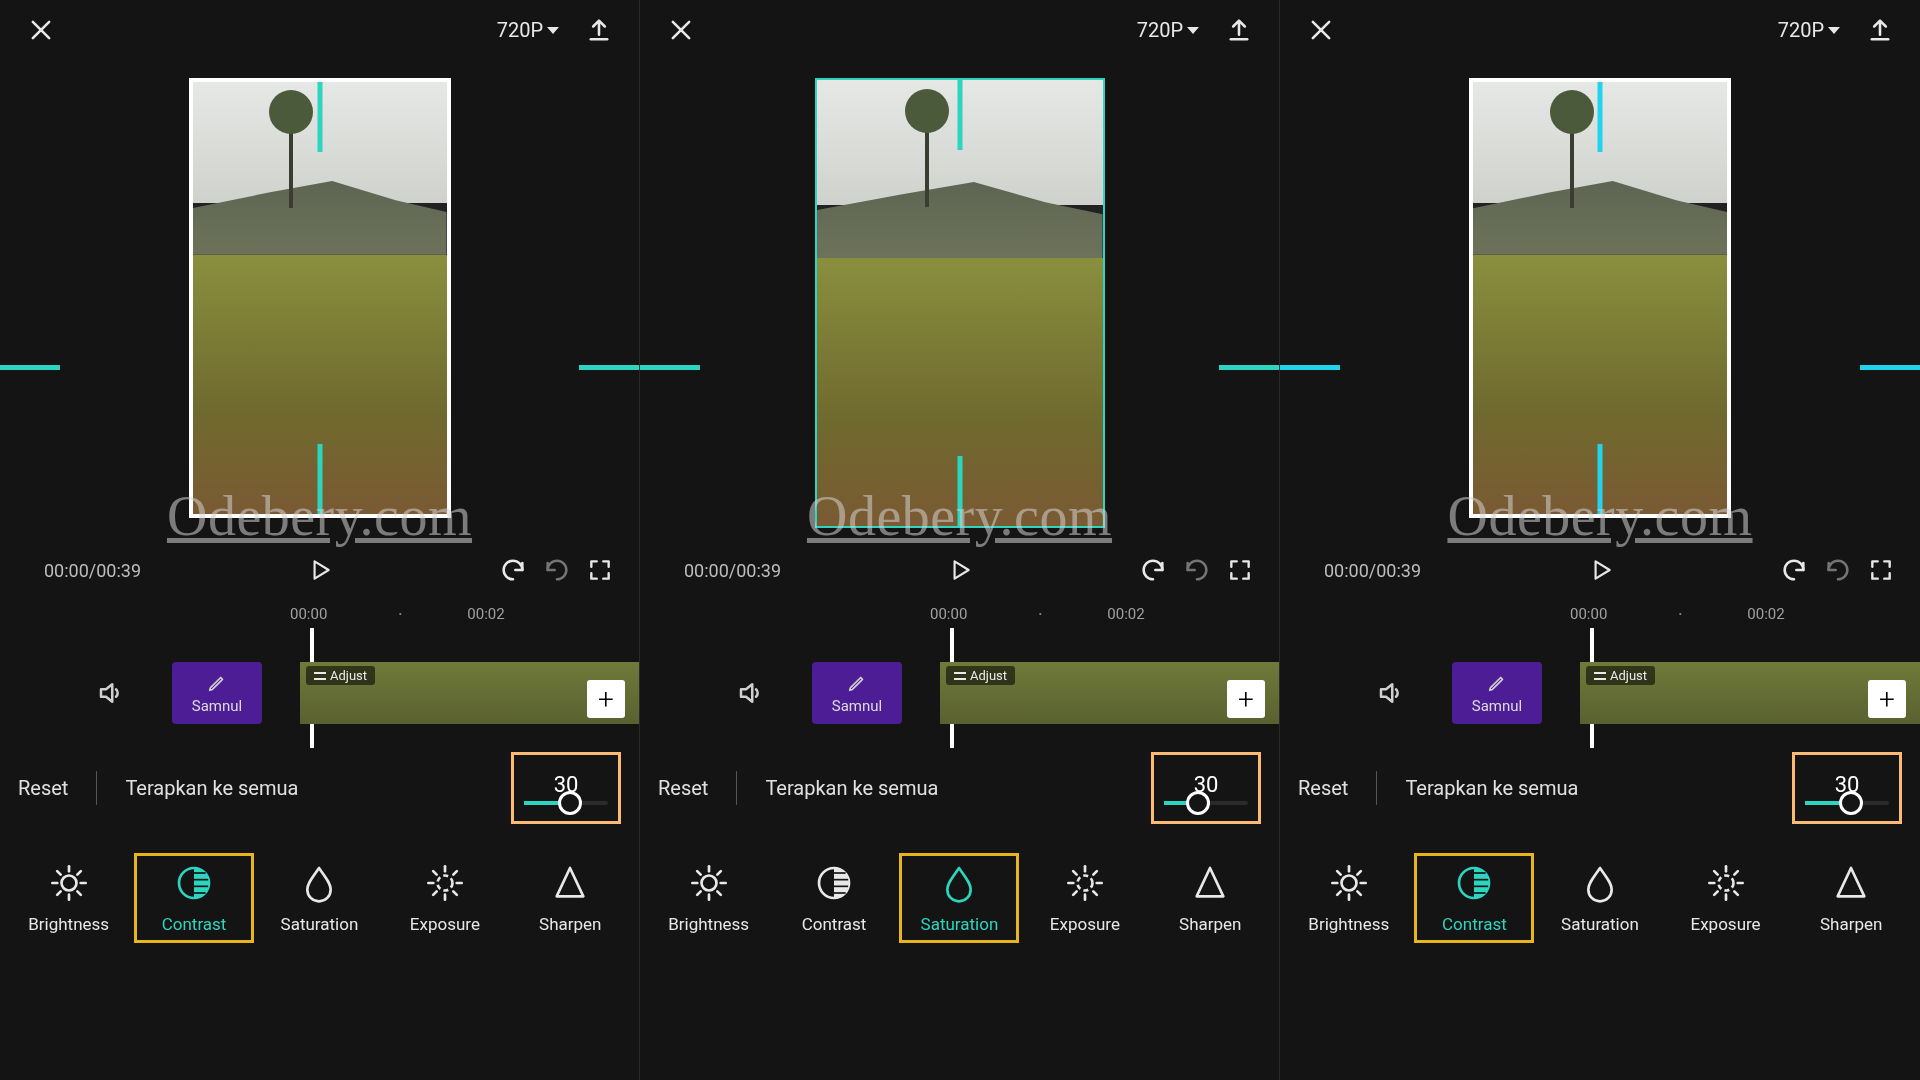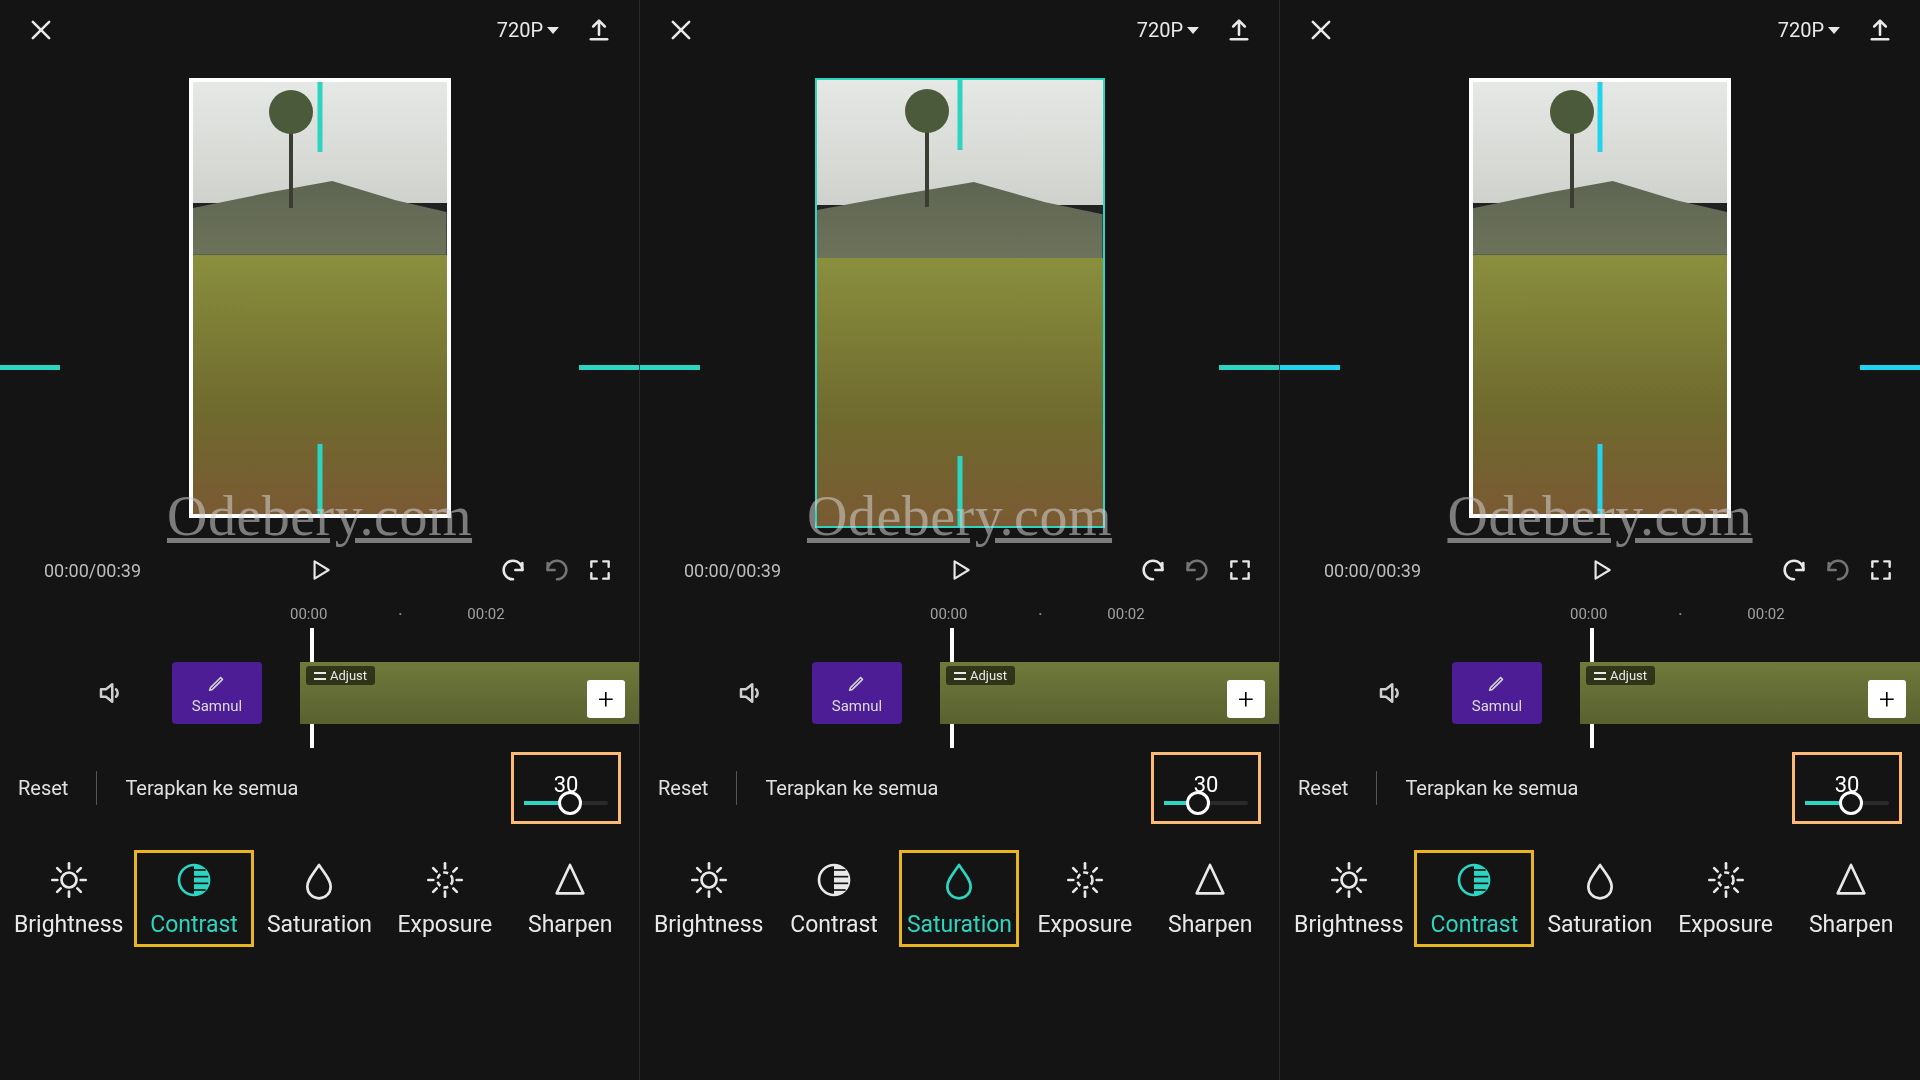--- a/index.html
+++ b/index.html
@@ -204,21 +204,21 @@
     border: 3px solid #fff; background: #151515;
   }
 
   .adjust-row {
     height: 140px;
     display: flex; align-items: center; justify-content: space-around;
     padding: 0 6px;
   }
   .adj-item {
     display: flex; flex-direction: column; align-items: center; gap: 10px;
-    color: #e8e8e8; font-size: 23px; cursor: pointer;
+    color: #e8e8e8; font-size: 17px; cursor: pointer;
     width: 120px; padding: 8px 0;
   }
   .adj-item.selected {
     color: #2dd4bf;
     border: 3px solid #e8b41f;
     padding: 6px 0;
   }
   .adj-icon { width: 42px; height: 42px; display: flex; align-items: center; justify-content: center; }
 
   

